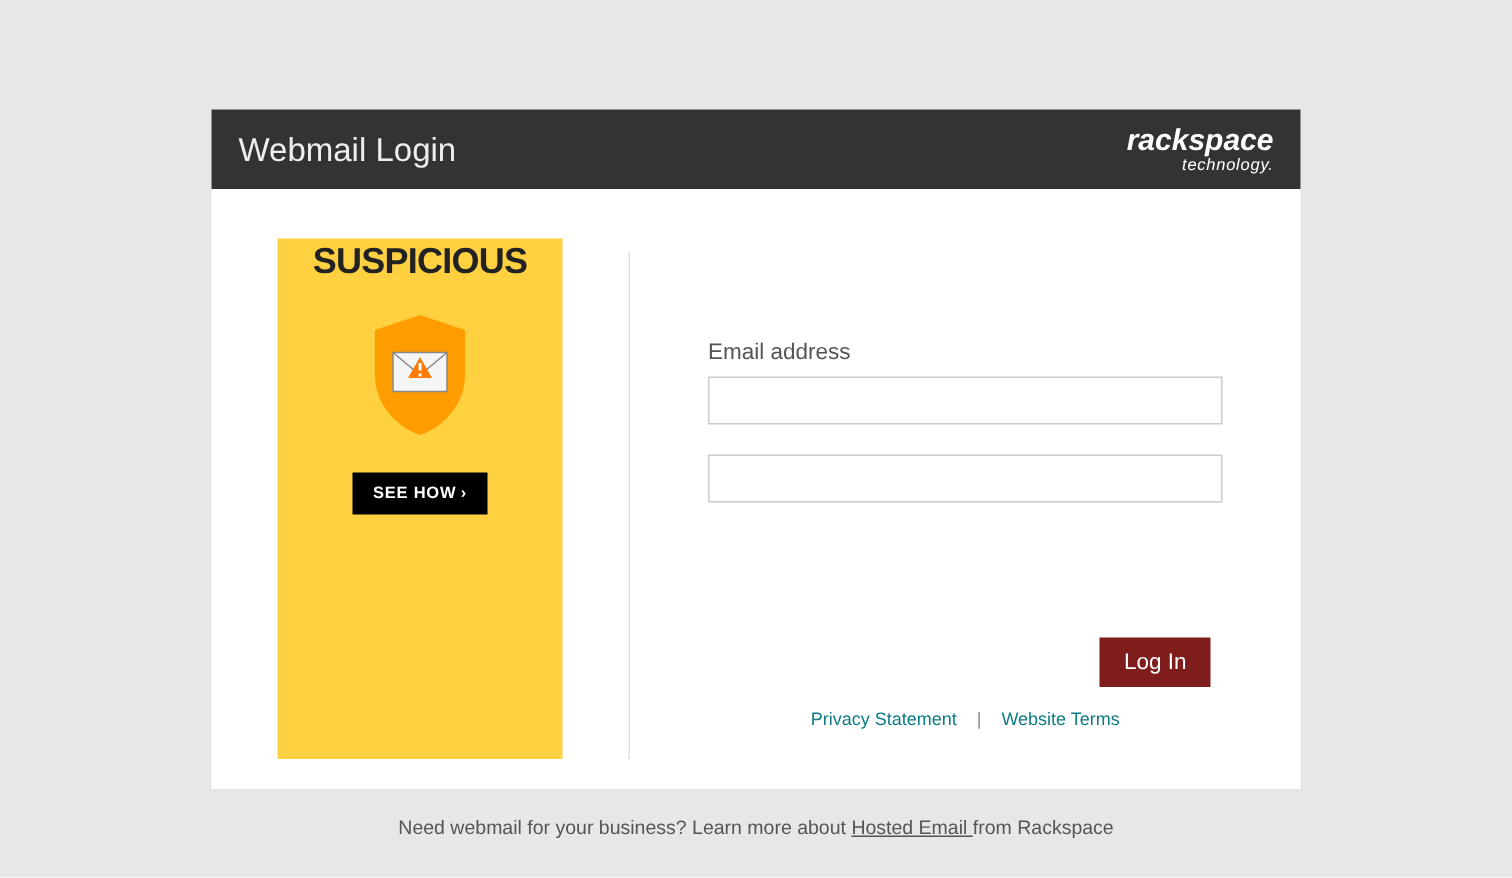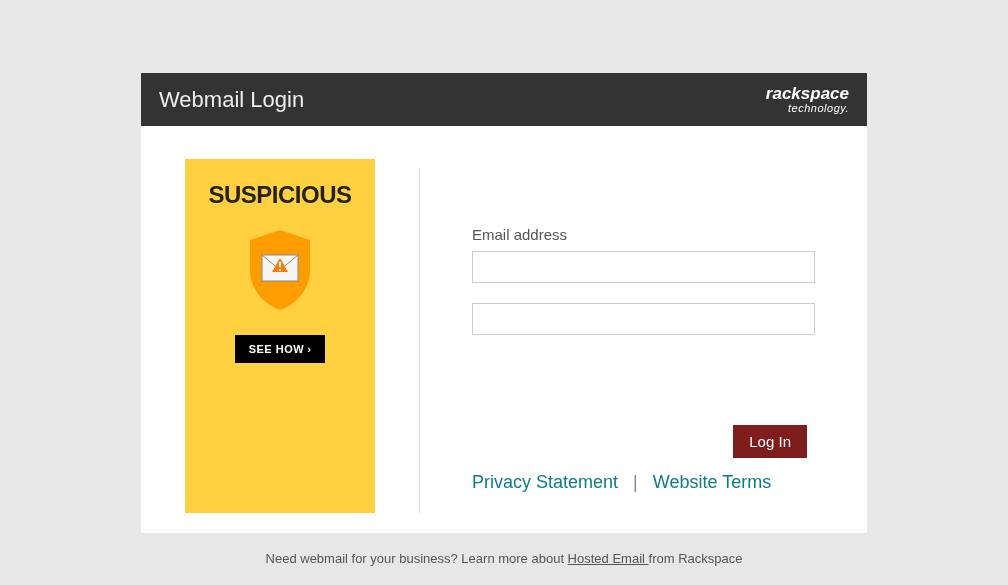--- a/index.html
+++ b/index.html
@@ -24,40 +24,40 @@
     .header-title {
       color: #eee;
       font-size: 22px;
       font-weight: 300;
     }
     .logo {
       color: #fff;
       text-align: right;
     }
     .logo-main {
-      font-size: 17px;
+      font-size: 20px;
       font-weight: bold;
       font-style: italic;
       line-height: 1;
     }
     .logo-sub {
       font-size: 11px;
       font-style: italic;
       letter-spacing: 0.5px;
     }
     .content {
       display: flex;
       padding: 33px 0 20px 0;
     }
     .promo {
       width: 190px;
       margin-left: 44px;
       background: #ffd040;
       text-align: center;
-      padding: 24px 10px;
+      padding: 4px 10px;
     }
     .promo-title {
       font-size: 24px;
       font-weight: 900;
       color: #222;
       line-height: 1;
       font-family: Arial Black, Arial, sans-serif;
       letter-spacing: -0.5px;
     }
     .promo-subtitle {
@@ -128,23 +128,23 @@
     }
     .login-button {
       background: #7f1d1d;
       color: #fff;
       border: none;
       padding: 8px 16px;
       font-size: 15px;
       cursor: pointer;
     }
     .footer-links {
-      text-align: left;
+      text-align: center;
       padding: 14px 0 20px;
-      font-size: 18px;
+      font-size: 12px;
       color: #888;
     }
     .footer-links a {
       color: #0e7c86;
       text-decoration: none;
       cursor: pointer;
     }
     .footer-links .sep {
       margin: 0 10px;
       color: #888;

